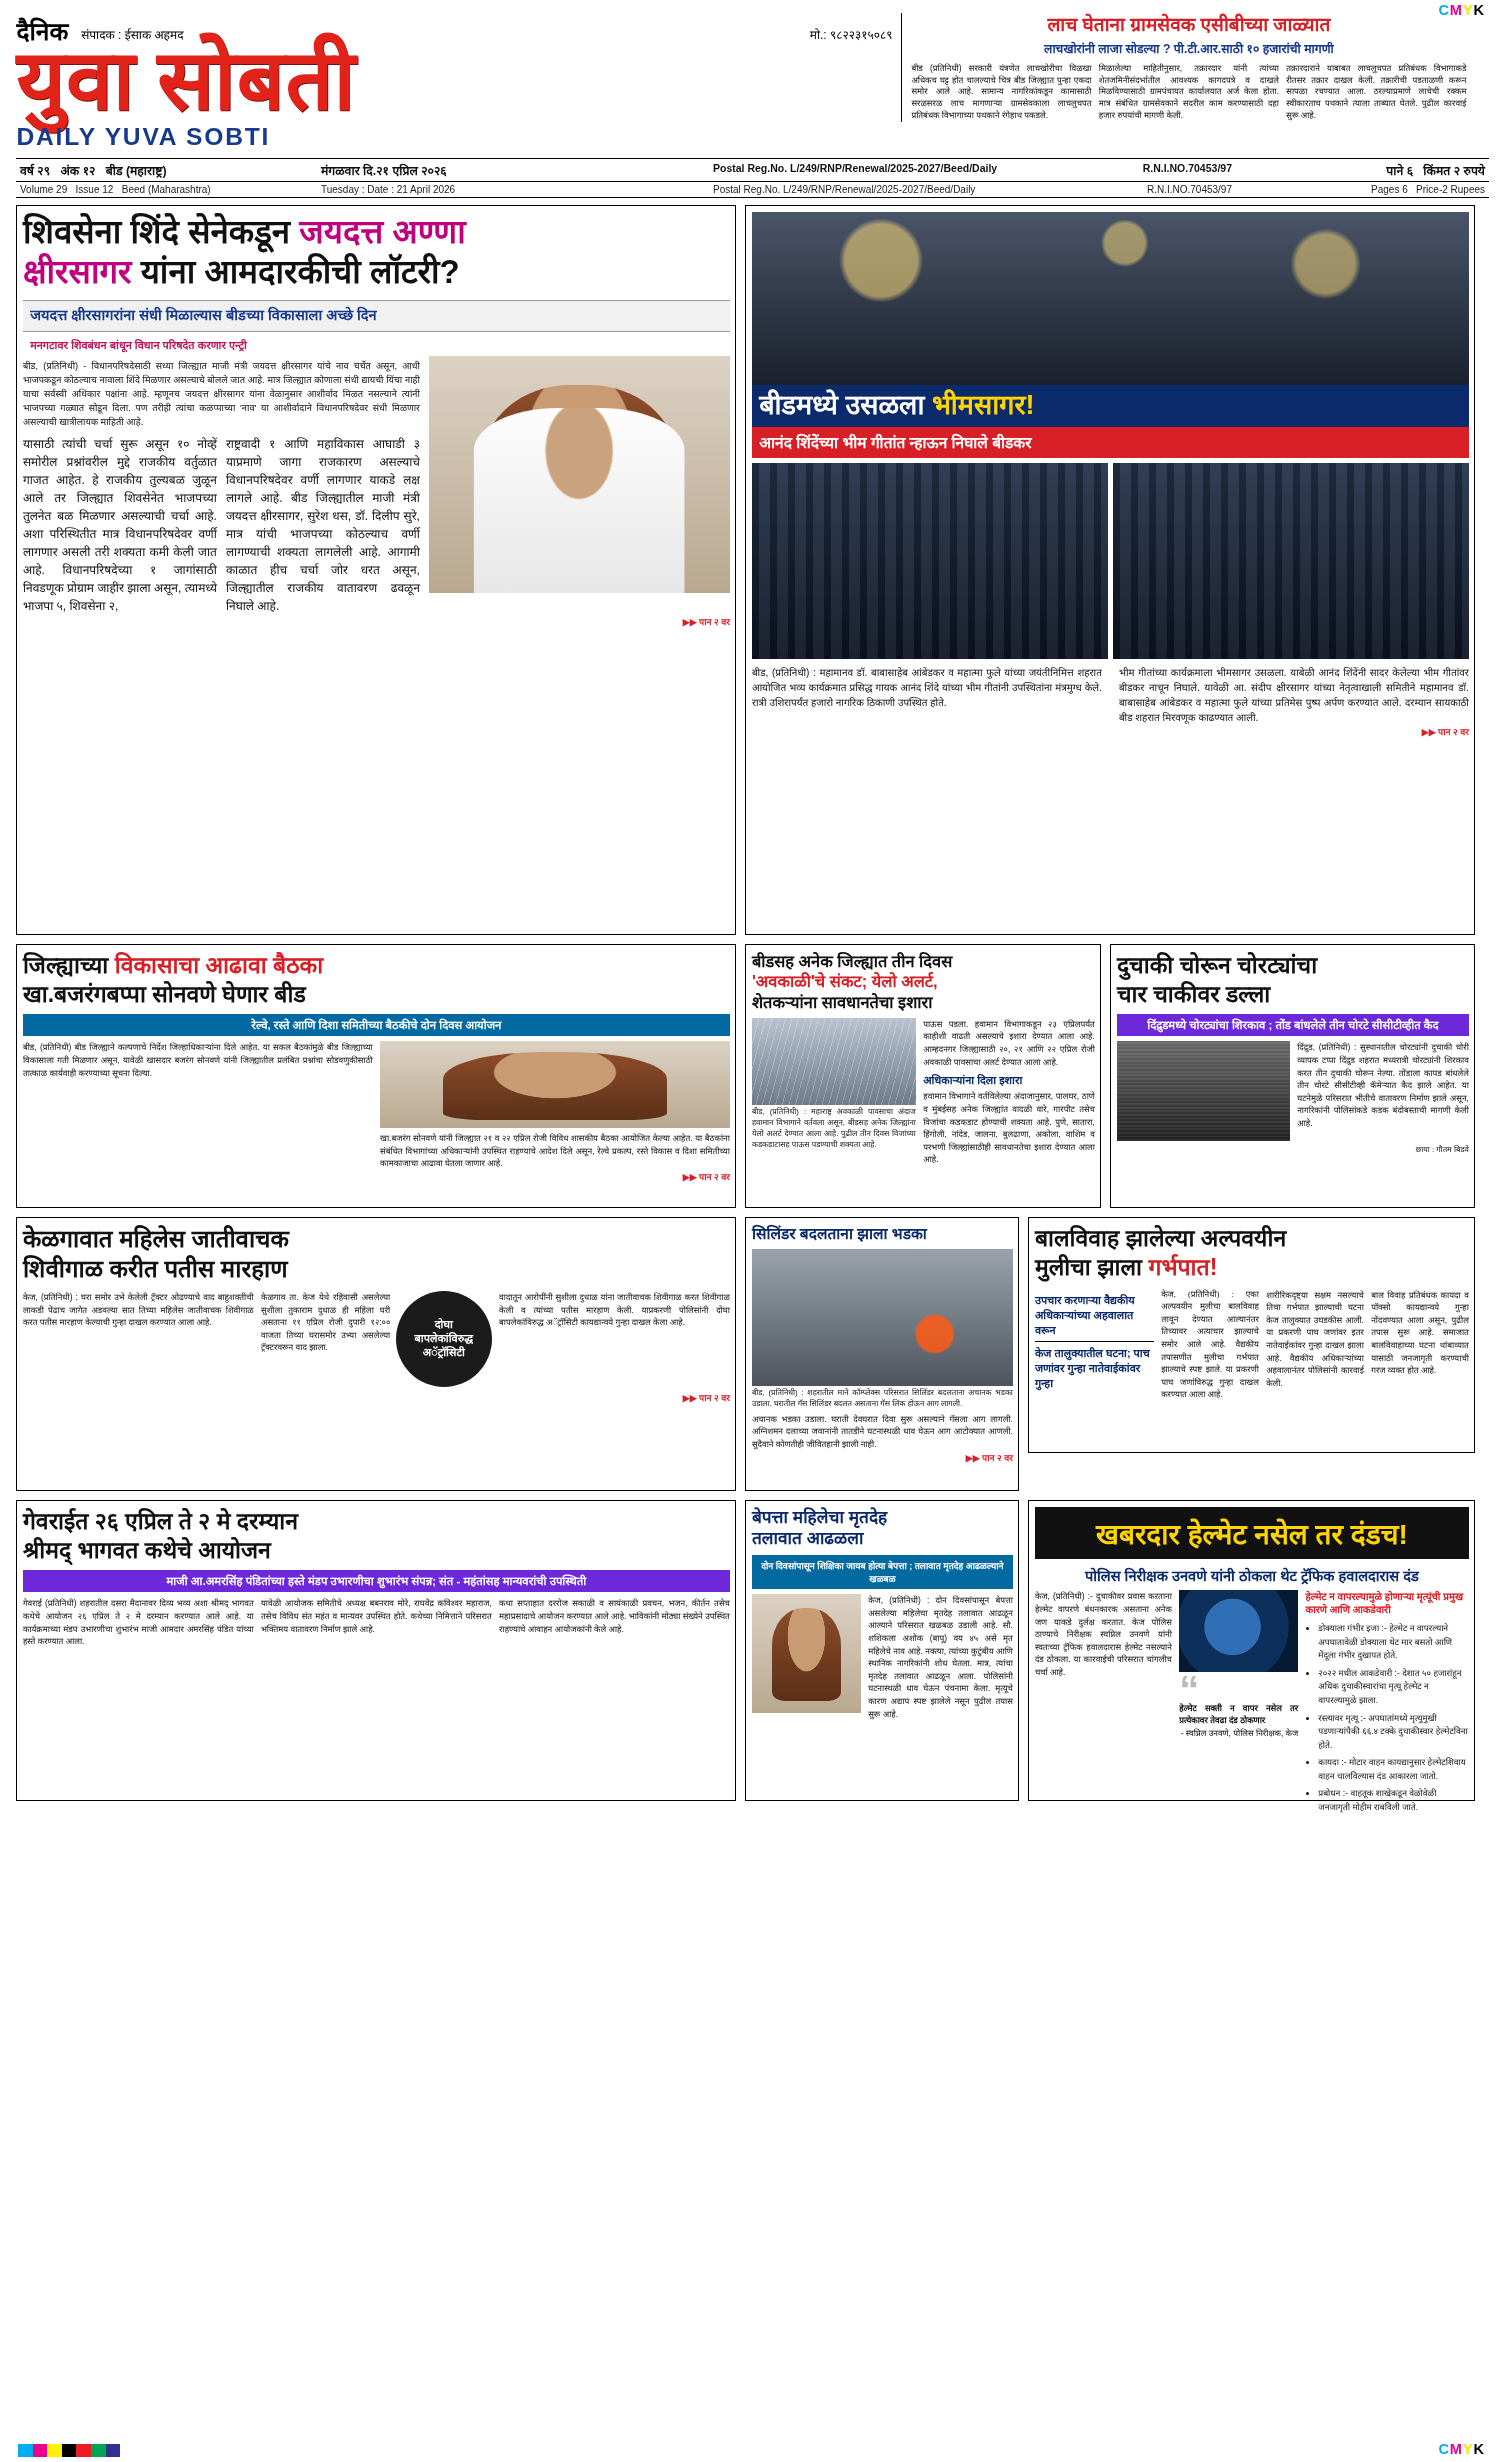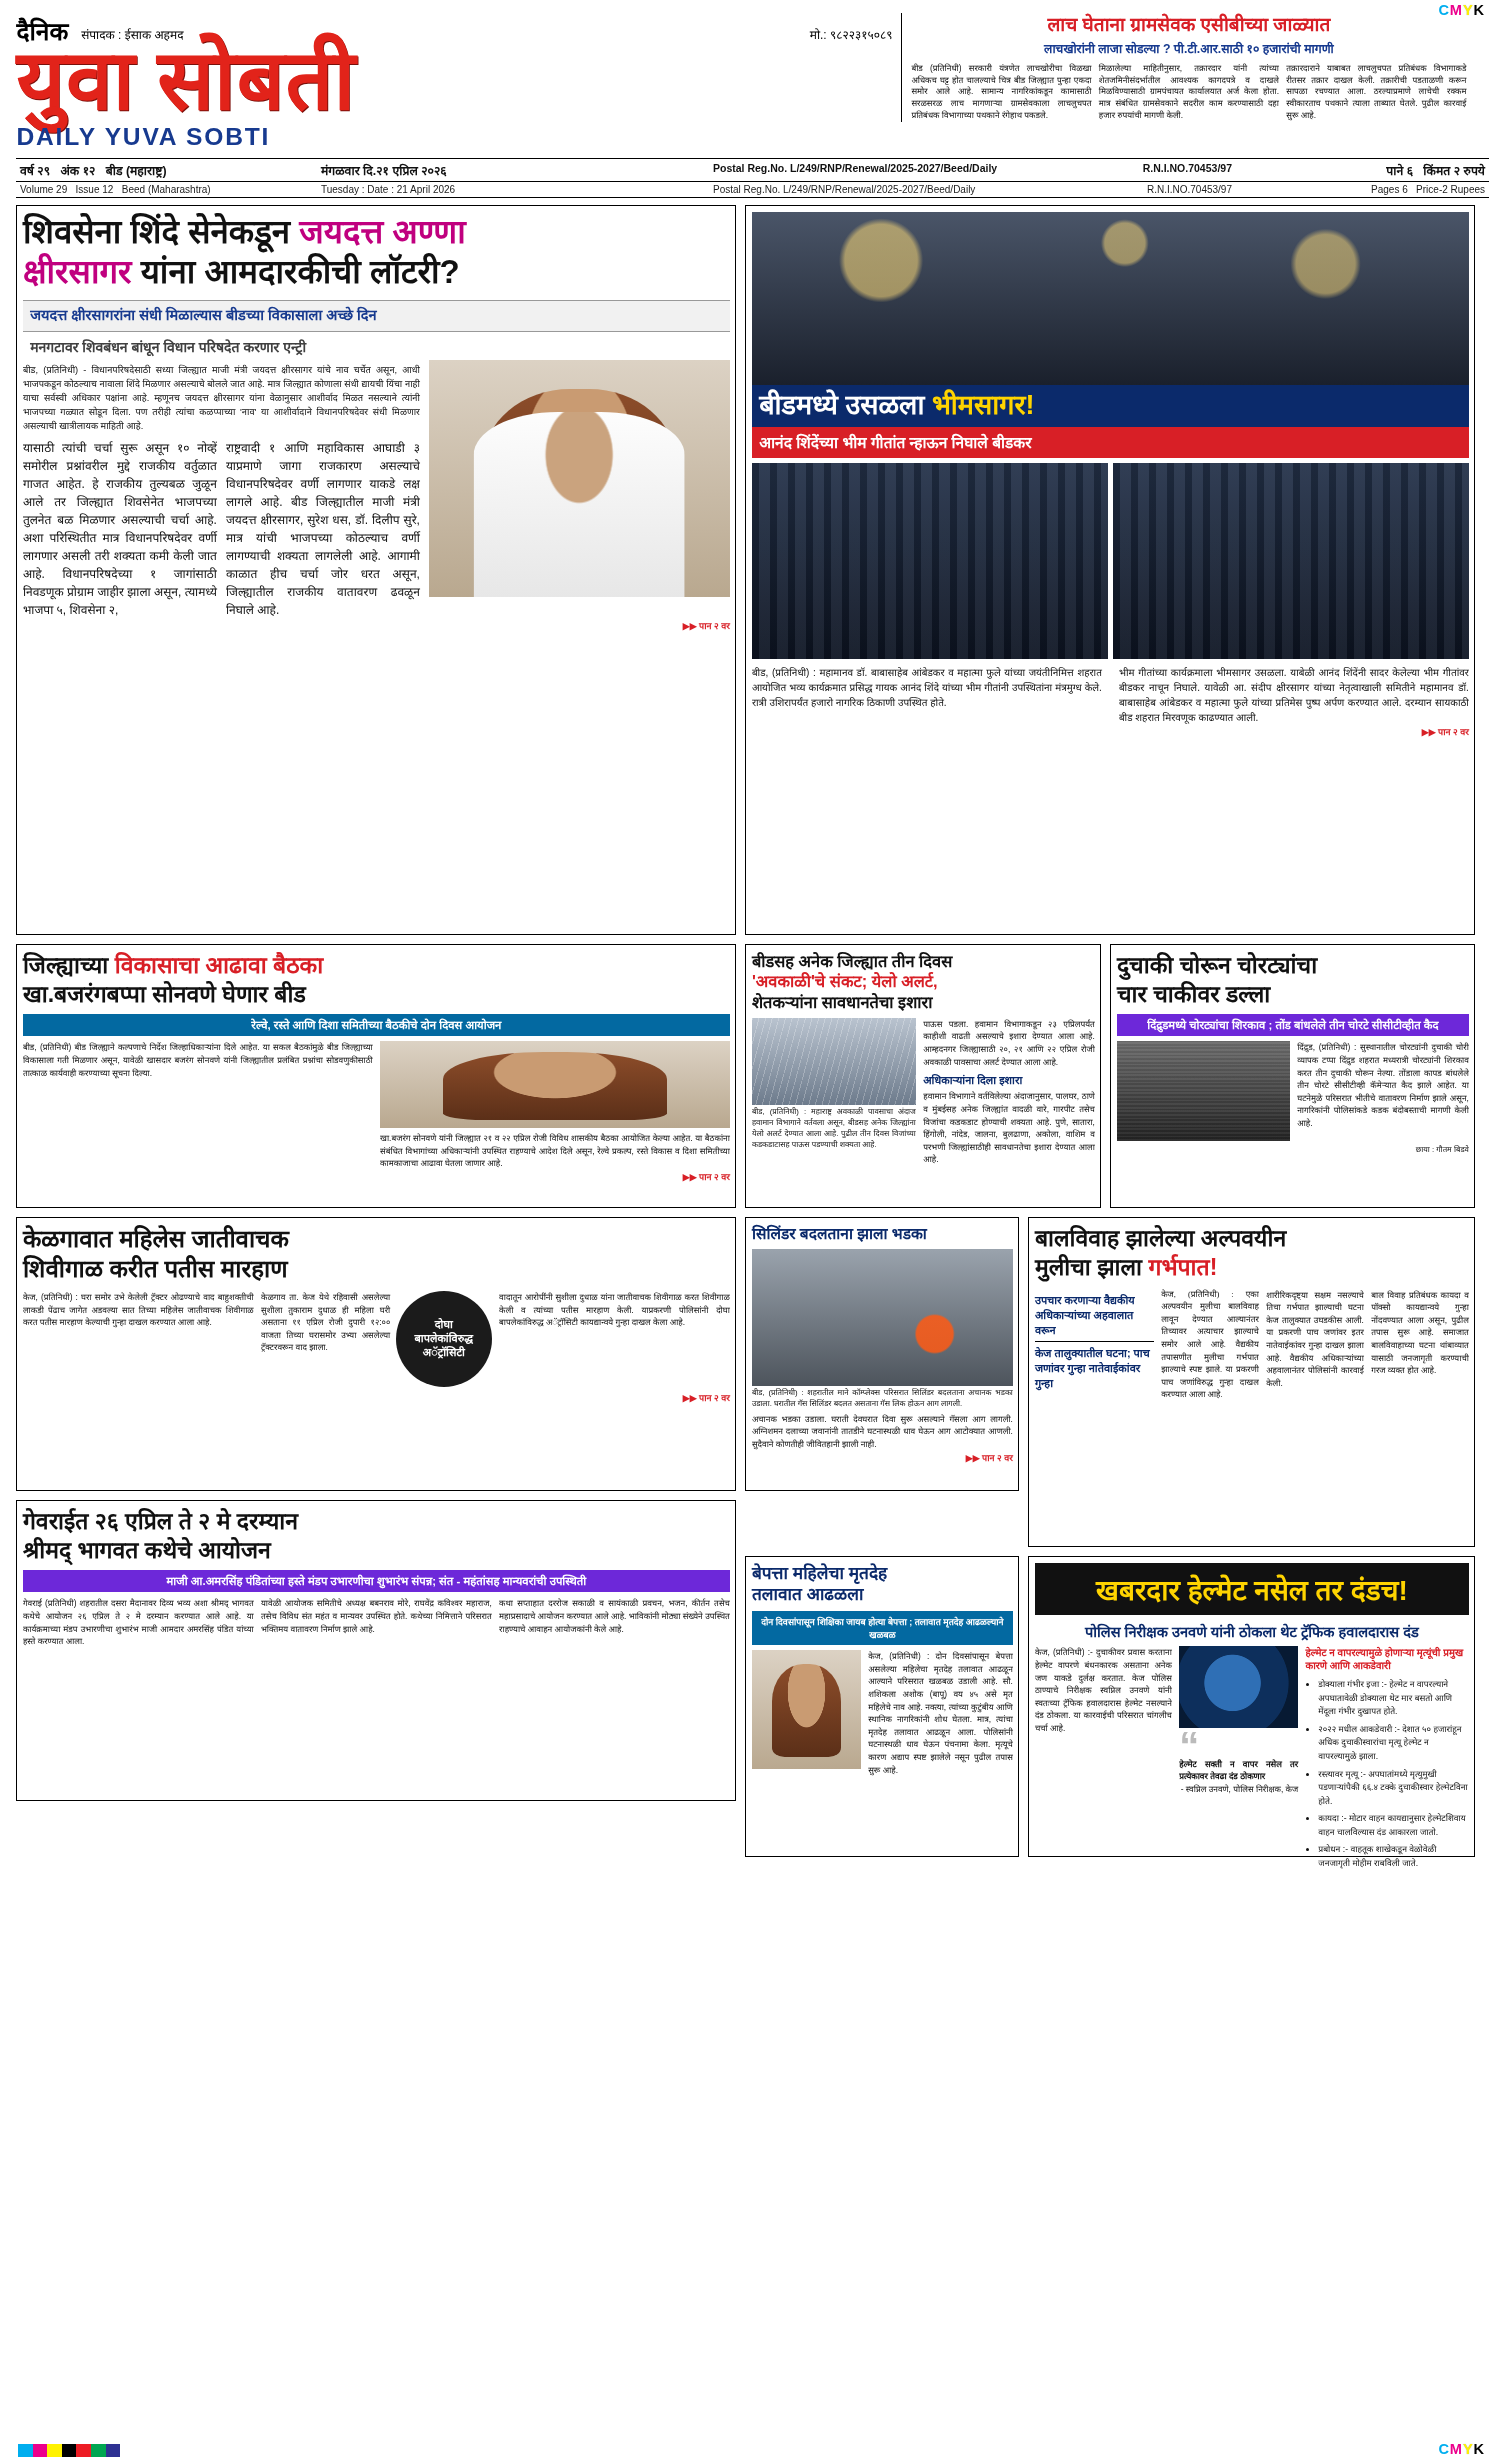--- a/index.html
+++ b/index.html
@@ -69,21 +69,21 @@
   .box { border:0.9px solid #000; padding:5.5px; }
 
   
   .lead-head {
     font-size:33px; font-weight:bold; line-height:1.22; color:#111;
   }
   .lead-sub {
     margin-top:7.3px; background:#f1f1f1; border-top:0.9px solid #999; border-bottom:0.9px solid #999;
     padding:5.5px 7.3px; font-size:14.6px; font-weight:bold; line-height:1.35; color:#173a8f;
   }
-  .lead-sub2 { margin-top:5.5px; font-size:14px; font-weight:bold; line-height:1.35; color:#404040; padding:0 7.3px; }
+  .lead-sub2 { margin-top:5.5px; font-size:11px; font-weight:bold; line-height:1.35; color:#be185d; padding:0 7.3px; }
   .lead-body { margin-top:7.3px; font-size:9.3px; line-height:1.5; text-align:justify; }
   .lead-cols { display:flex; gap:9px; margin-top:5.5px; font-size:12px; line-height:1.5; text-align:justify; }
   .lead-cols > div { flex:1; }
   .leadphoto {
     float:right; width:301px; height:237px; margin:3.6px 0 5.5px 9px;
     background:linear-gradient(#cfd9e6,#9fb0c6);
     position:relative; overflow:hidden;
   }
 
   
@@ -369,21 +369,21 @@
         <div class="box" style="width:274px; height:274px;">
           <div class="h2" style="font-size:15.5px; color:#0b2a6b;">सिलिंडर बदलताना झाला भडका</div>
           <div class="ph" style="height:137px; margin-top:5.5px;">
               <div class="fire"></div>
             </div>
           <div class="imgcap">बीड, (प्रतिनिधी) : शहरातील माने कॉम्प्लेक्स परिसरात सिलिंडर बदलताना अचानक भडका उडाला. घरातील गॅस सिलिंडर बदलत असताना गॅस लिक होऊन आग लागली.</div>
           <div class="small9" style="margin-top:2.7px;">अचानक भडका उडाला. घराती देवघरात दिवा सुरू असल्याने गॅसला आग लागली. अग्निशमन दलाच्या जवानांनी तातडीने घटनास्थळी धाव घेऊन आग आटोक्यात आणली. सुदैवाने कोणतीही जीवितहानी झाली नाही.</div>
           <div class="pagejump" style="text-align:right;">▶▶ पान २ वर</div>
         </div>
 
-        <div class="box" style="flex:1; height:330px;">
+        <div class="box" style="flex:1; height:236px;">
           <div class="h2" style="font-size:23px;">बालविवाह झालेल्या अल्पवयीन</div>
           <div class="h2" style="font-size:23px;">
             <span>मुलीचा झाला </span><span class="r">गर्भपात!</span>
           </div>
           <div style="display:flex; gap:7.3px; margin-top:7.3px;">
             <div style="width:119px;">
               <div class="inset-head">उपचार करणाऱ्या वैद्यकीय अधिकाऱ्यांच्या अहवालात वरून</div>
               <div class="hr-thin" style="margin:3.6px 0;"></div>
               <div class="inset-head">केज तालुक्यातील घटना; पाच जणांवर गुन्हा नातेवाईकांवर गुन्हा</div>
             </div>

